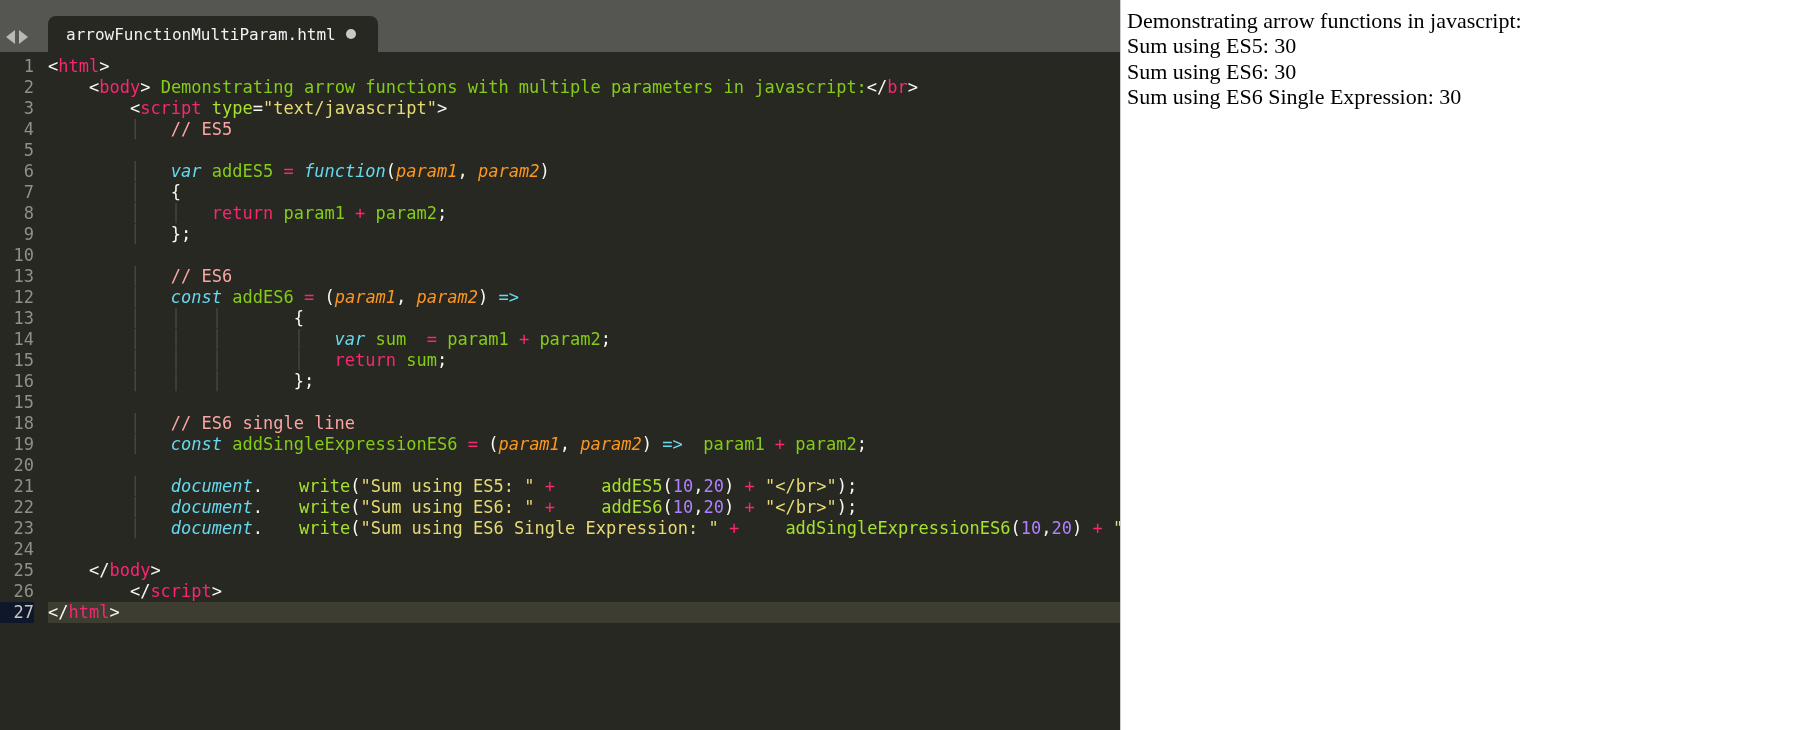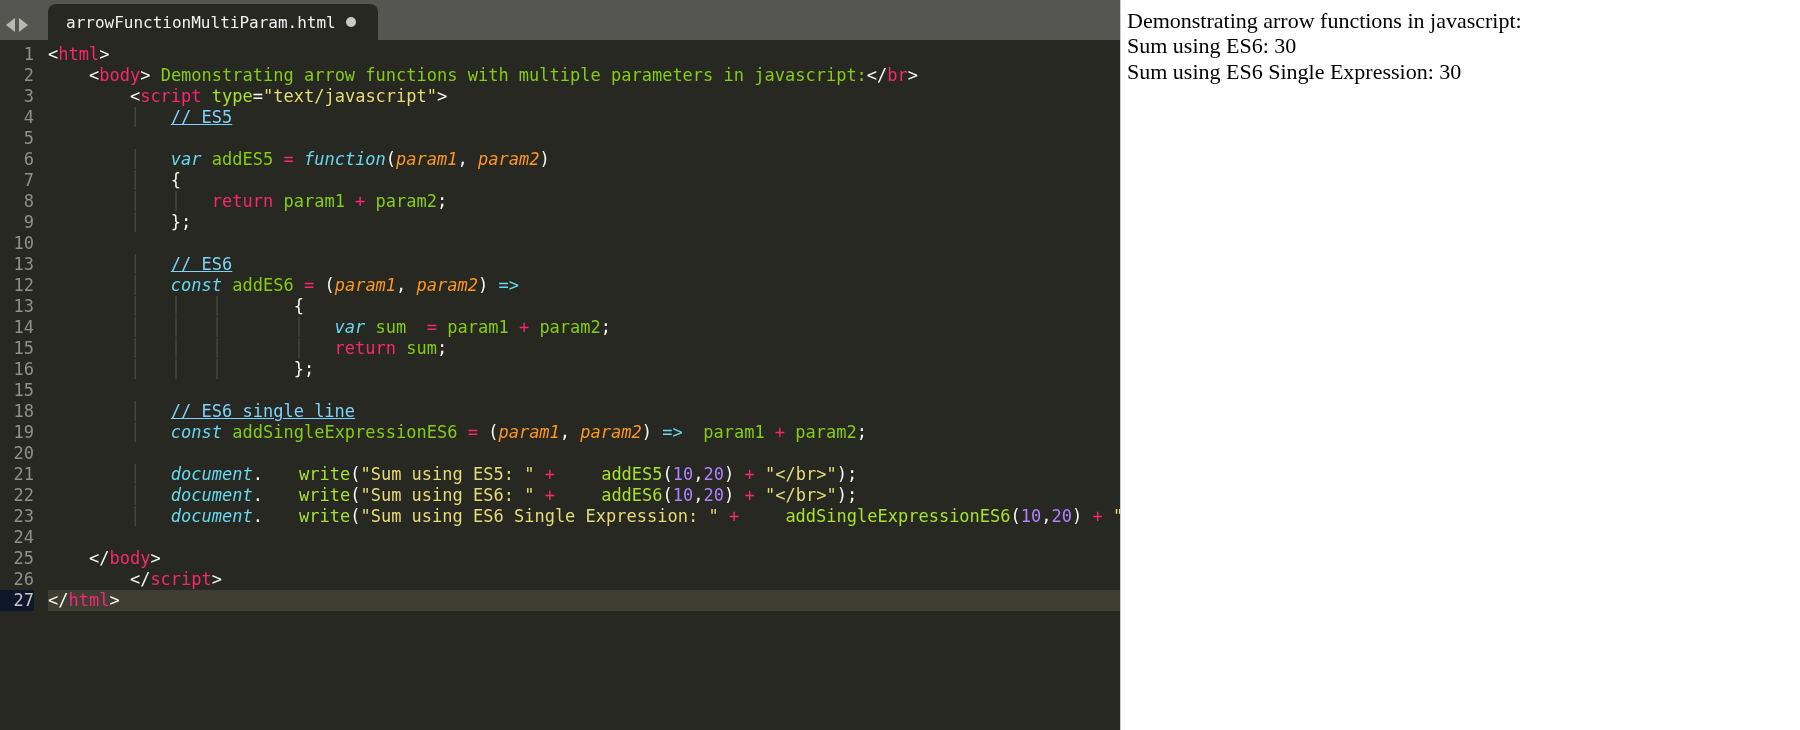--- a/index.html
+++ b/index.html
@@ -11,21 +11,21 @@
   }
   .editor-pane {
     flex: 0 0 1120px;
     display: flex;
     flex-direction: column;
     background: #272822;
     color: #f8f8f2;
     overflow: hidden;
   }
   .toolbar {
-    height: 40px;
+    height: 52px;
     display: flex;
     align-items: flex-end;
     background: #555651;
     padding-left: 6px;
     position: relative;
   }
   .nav-group { display: flex; align-items: center; gap: 4px; margin-bottom: 8px; margin-right: 20px; }
   .nav-arrow {
     width: 0; height: 0;
     display: inline-block;
@@ -90,21 +90,21 @@
   .tag-name { color: #f92672; }
   .attr-name { color: #a6e22e; }
   .attr-val { color: #e6db74; }
   .text-plain { color: #84cc16; }
   .kw-storage { color: #66d9ef; font-style: italic; }
   .kw-red { color: #f92672; }
   .fn-name { color: #a6e22e; margin-left: 36px; }
   .param { color: #fd971f; font-style: italic; }
   .num { color: #ae81ff; }
   .str { color: #e6db74; }
-  .comment { color: #7dd3fc; text-decoration: underline; }
+  .comment { color: #fca5a5; }
   .builtin { color: #66d9ef; font-style: italic; }
   .punct { color: #f8f8f2; }
 
   .preview-pane {
     flex: 1;
     background: #ffffff;
     border-left: 1px solid #ccc;
     padding: 8px 6px;
     font-family: Georgia, "Times New Roman", serif;
     color: #000;
@@ -213,15 +213,16 @@
 
       <div class="line">        <span class="tag-angle">&lt;/</span><span class="tag-name">script</span><span class="tag-angle">&gt;</span></div>
 
       <div class="line current"><span class="tag-angle">&lt;/</span><span class="tag-name">html</span><span class="tag-angle">&gt;</span></div>
     </div>
   </div>
 </div>
 
 <div class="preview-pane">
   <span class="pv-line">Demonstrating arrow functions in javascript:</span>
+  <span class="pv-line">Sum using ES5: 30</span>
   <span class="pv-line">Sum using ES6: 30</span>
   <span class="pv-line">Sum using ES6 Single Expression: 30</span>
 </div>
 
 </body></html>

